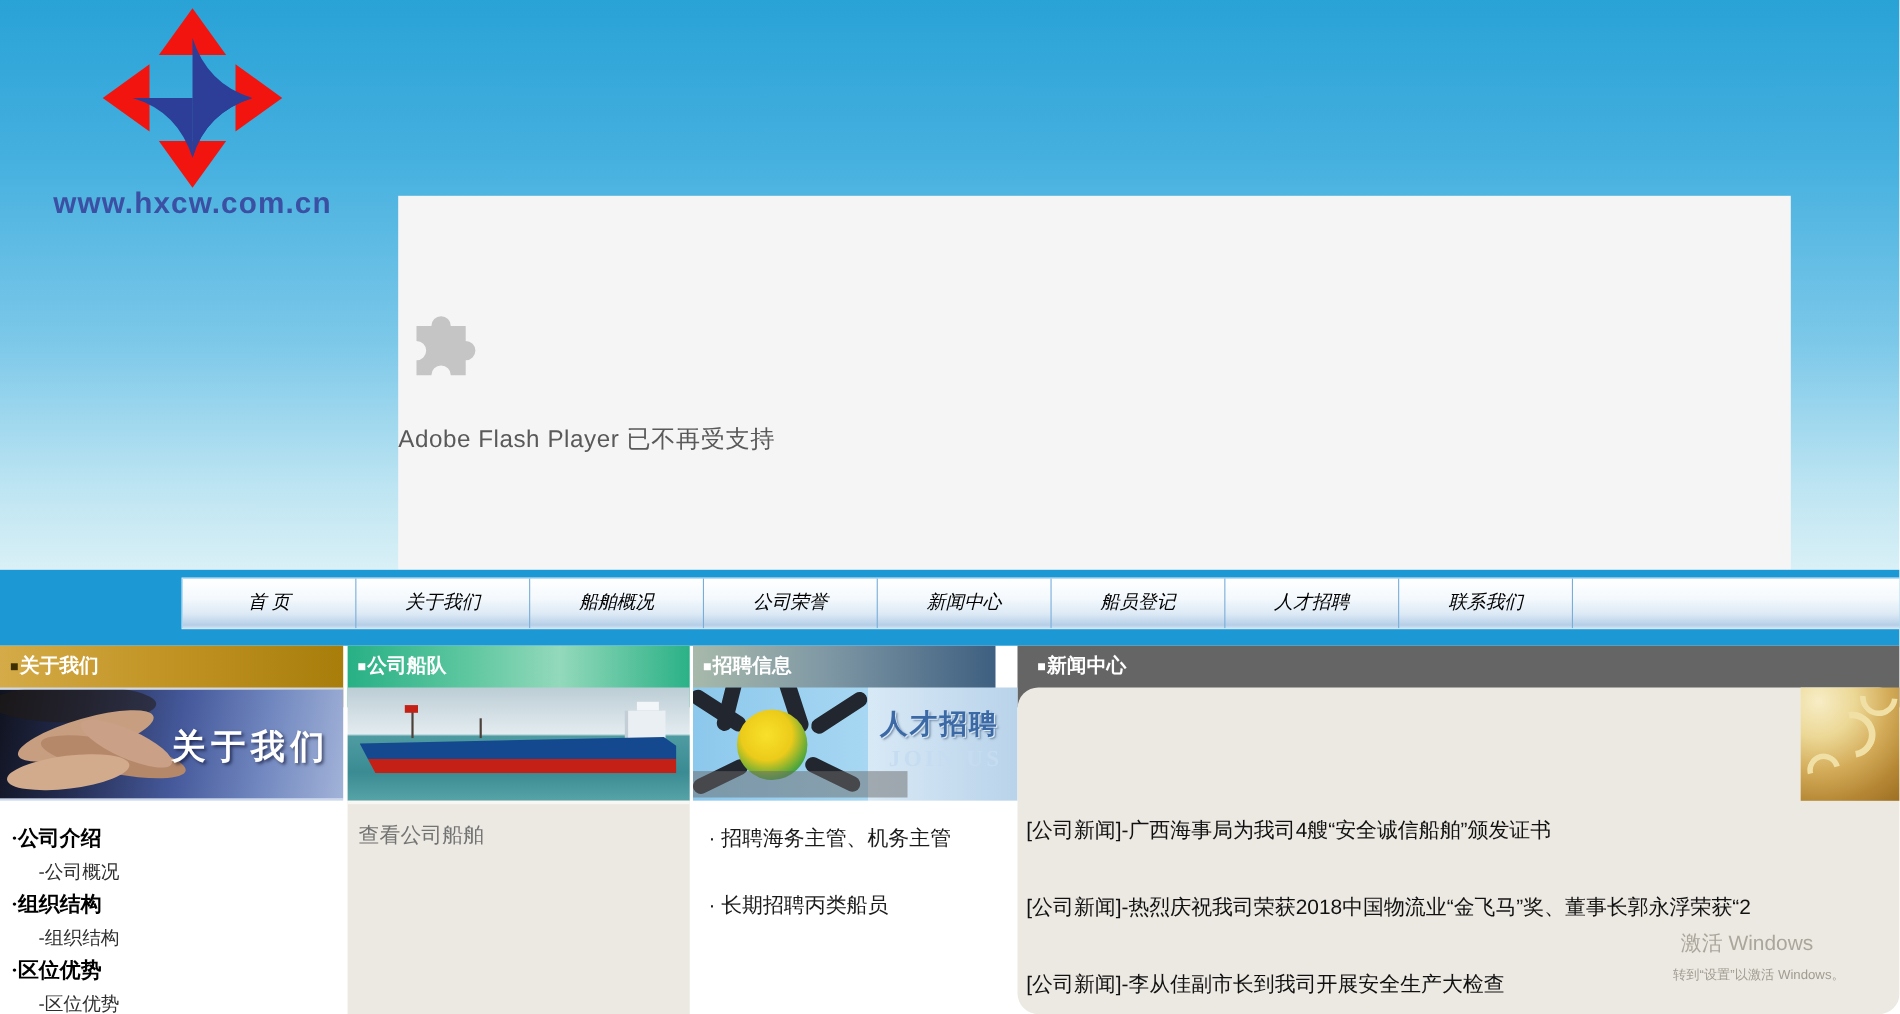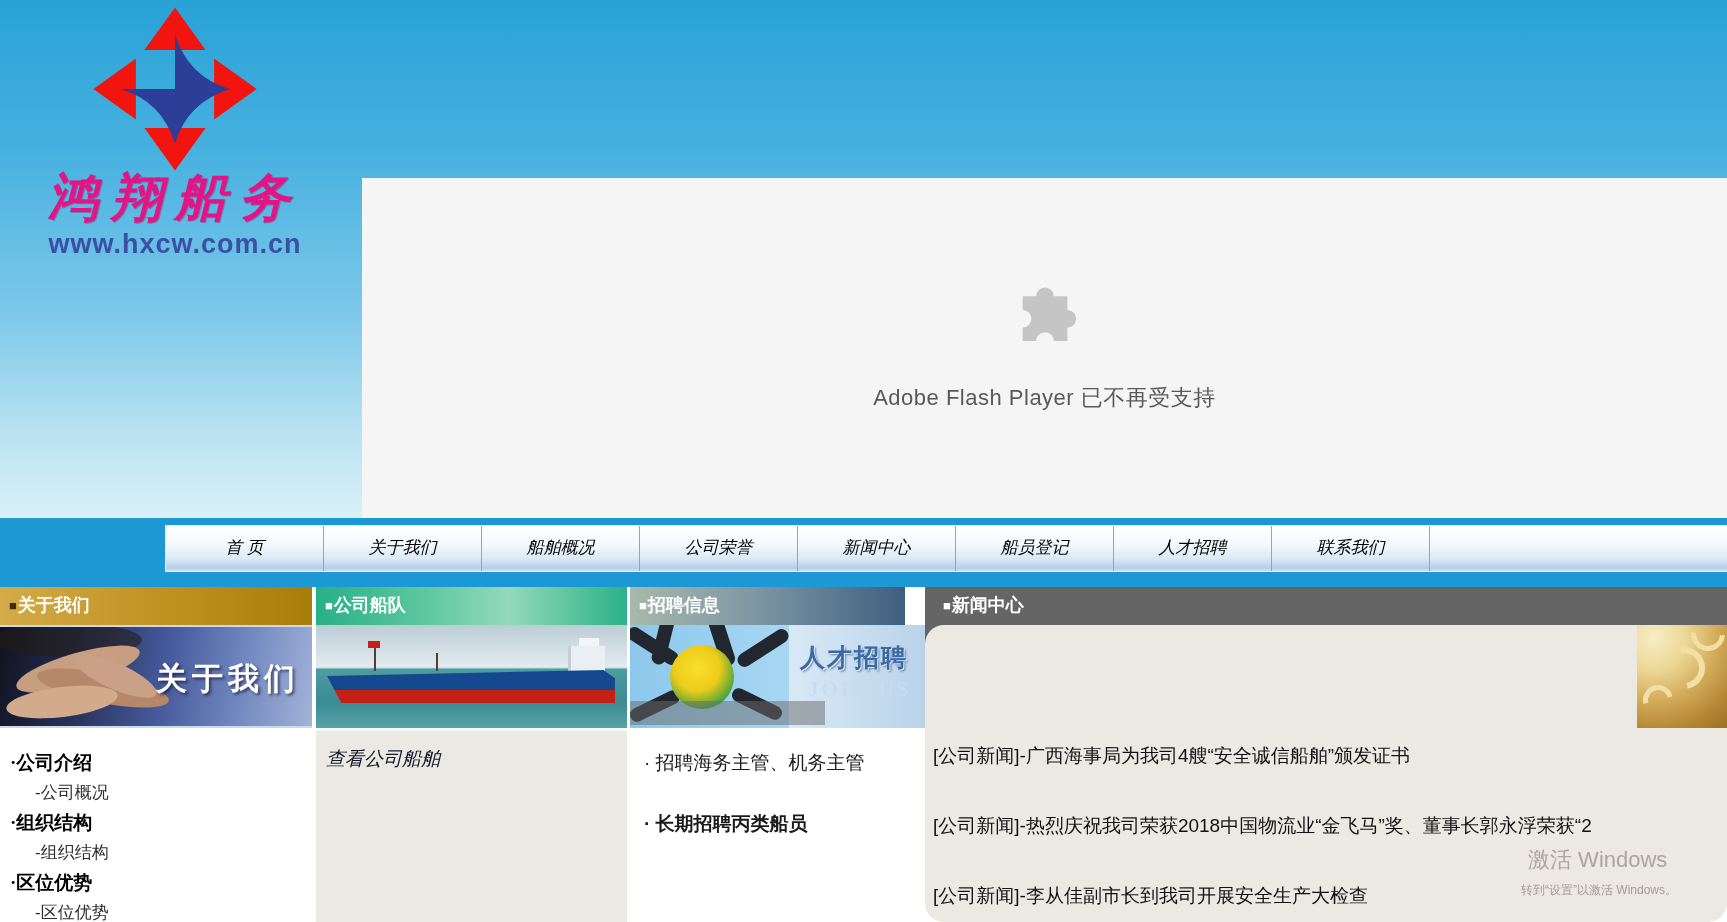--- a/index.html
+++ b/index.html
@@ -14,21 +14,21 @@
   
   .logo { position:absolute; left:0; top:0; width:350px; cursor:pointer; }
   .pinwheel { display:block; margin:4px auto 0; }
   .logo-title { margin-top:-10px; text-align:center; font-family:"Liberation Serif", serif;
                 font-style:italic; font-weight:bold; font-size:51px; letter-spacing:13px;
                 color:#e31585; text-shadow:1px 1px 0 rgba(150,0,80,.35); white-space:nowrap; }
   .logo-url { margin-top:-4px; text-align:center; font-weight:bold; font-size:27px;
               color:#3b50a3; letter-spacing:1px; }
 
   
-  .flash-box { position:absolute; left:362px; top:178px; width:1365px; height:340px; background:#f5f5f5; text-align:center; }
+  .flash-box { position:absolute; left:362px; top:178px; width:1266px; height:340px; background:#f5f5f5; }
   .flash-box svg { margin-top:98px; }
   .flash-msg { margin-top:23px; font-size:22px; color:#595959; letter-spacing:.5px; }
 
   
   .navstrip { position:absolute; left:0; top:518px; width:1727px; height:69px; background:#1c99d4; }
   .navbar { position:absolute; left:165px; top:7px; width:1696px; height:47px;
             background:linear-gradient(180deg,#ffffff 0%,#f4f9fd 40%,#dce9f5 72%,#b5cfe7 94%,#cfe2f2 100%);
             border:1px solid #e6eefa; display:flex;font-style:italic; }
   .nav-item { flex:0 0 158px; line-height:44px; text-align:center; font-size:17px; color:#000;
               border-right:1px solid #79add9; cursor:pointer; white-space:nowrap; }
@@ -97,33 +97,33 @@
   .swirl.s2 { left:6px;  top:60px; width:30px; height:30px; transform:rotate(-60deg); border-width:5px; }
   .swirl.s3 { left:54px; top:-8px; width:34px; height:34px; transform:rotate(140deg); border-width:5px; }
 
   
   .body-about { position:absolute; left:0; top:728px; width:312px; height:194px; background:#fff; padding:20px 0 0 10px; overflow:hidden; }
   .menu-main { font-size:19px; font-weight:bold; color:#000; line-height:30px; cursor:pointer; white-space:nowrap;font-family:Liberation Serif, serif; }
   .menu-sub  { font-size:17px; color:#2e2e2e; line-height:30px; padding-left:25px; cursor:pointer; white-space:nowrap; }
 
   .body-fleet { position:absolute; left:316px; top:728px; width:311px; height:194px; background:#ece9e2;
                 border-top:3px solid #f8f7f4; padding:15px 0 0 10px; }
-  .fleet-link { font-size:19px; color:#0f172a; cursor:pointer;font-style:italic; }
+  .fleet-link { font-size:19px; color:#737373; cursor:pointer; }
 
   .body-recruit { position:absolute; left:630px; top:728px; width:295px; height:194px; background:#fff; padding:23px 0 0 14px; }
   .recruit-item { font-size:19px; color:#1a1a1a; line-height:24px; cursor:pointer; white-space:nowrap; }
-  .recruit-item + .recruit-item { margin-top:37px;font-weight:bold; }
+  .recruit-item + .recruit-item { margin-top:37px; }
 
   .body-news { position:absolute; left:925px; top:625px; width:802px; height:297px; background:#ece9e2;border-radius:19px; }
   .news-list { padding:118px 0 0 8px; }
   .news-item { font-size:19px; color:#111; line-height:25px; margin-bottom:45px; white-space:nowrap; cursor:pointer; }
 
   
   .watermark { position:absolute; left:1528px; top:845px; z-index:6; color:#aba69c; white-space:nowrap; }
-  .wm1 { font-size:22px; }
+  .wm1 { font-size:19px; }
   .wm2 { font-size:12px; margin-top:7px; margin-left:-7px; color:#a19c92; }
 </style>
 </head>
 <body>
 
 <div class="page">
 
   <div class="sky"></div>
 
   <div class="logo">
@@ -134,21 +134,20 @@
         <path d="M4,100 L54,64 L54,136 Z"></path>
         <path d="M196,100 L146,64 L146,136 Z"></path>
       </g>
       <g fill="#2c3e97">
         <path d="M100,100 L100,36 Q116,86 164,100 Z"></path>
         <path d="M100,100 L164,100 Q114,116 100,164 Z" transform="rotate(0 100 100)"></path>
         <path d="M100,100 L100,164 Q84,114 36,100 Z"></path>
         <path d="M100,100 L36,100 Q86,84 100,36 Z" transform="rotate(180 100 100)"></path>
       </g>
     </svg>
-    <div class="logo-title">鸿翔船务</div>
     <div class="logo-url">www.hxcw.com.cn</div>
   </div>
 
   <div class="flash-box">
     <svg width="78" height="80" viewBox="0 0 110 118" fill="#c5c5c5">
       <path d="M22,30 h20 a13,13 0 1,1 26,0 h20 v20 a13,13 0 1,1 0,26 v20 h-20 a13,13 0 1,0 -26,0 h-20 v-20 a13,13 0 1,0 0,-26 z"></path>
     </svg>
     <div class="flash-msg">Adobe Flash Player 已不再受支持</div>
   </div>
 

